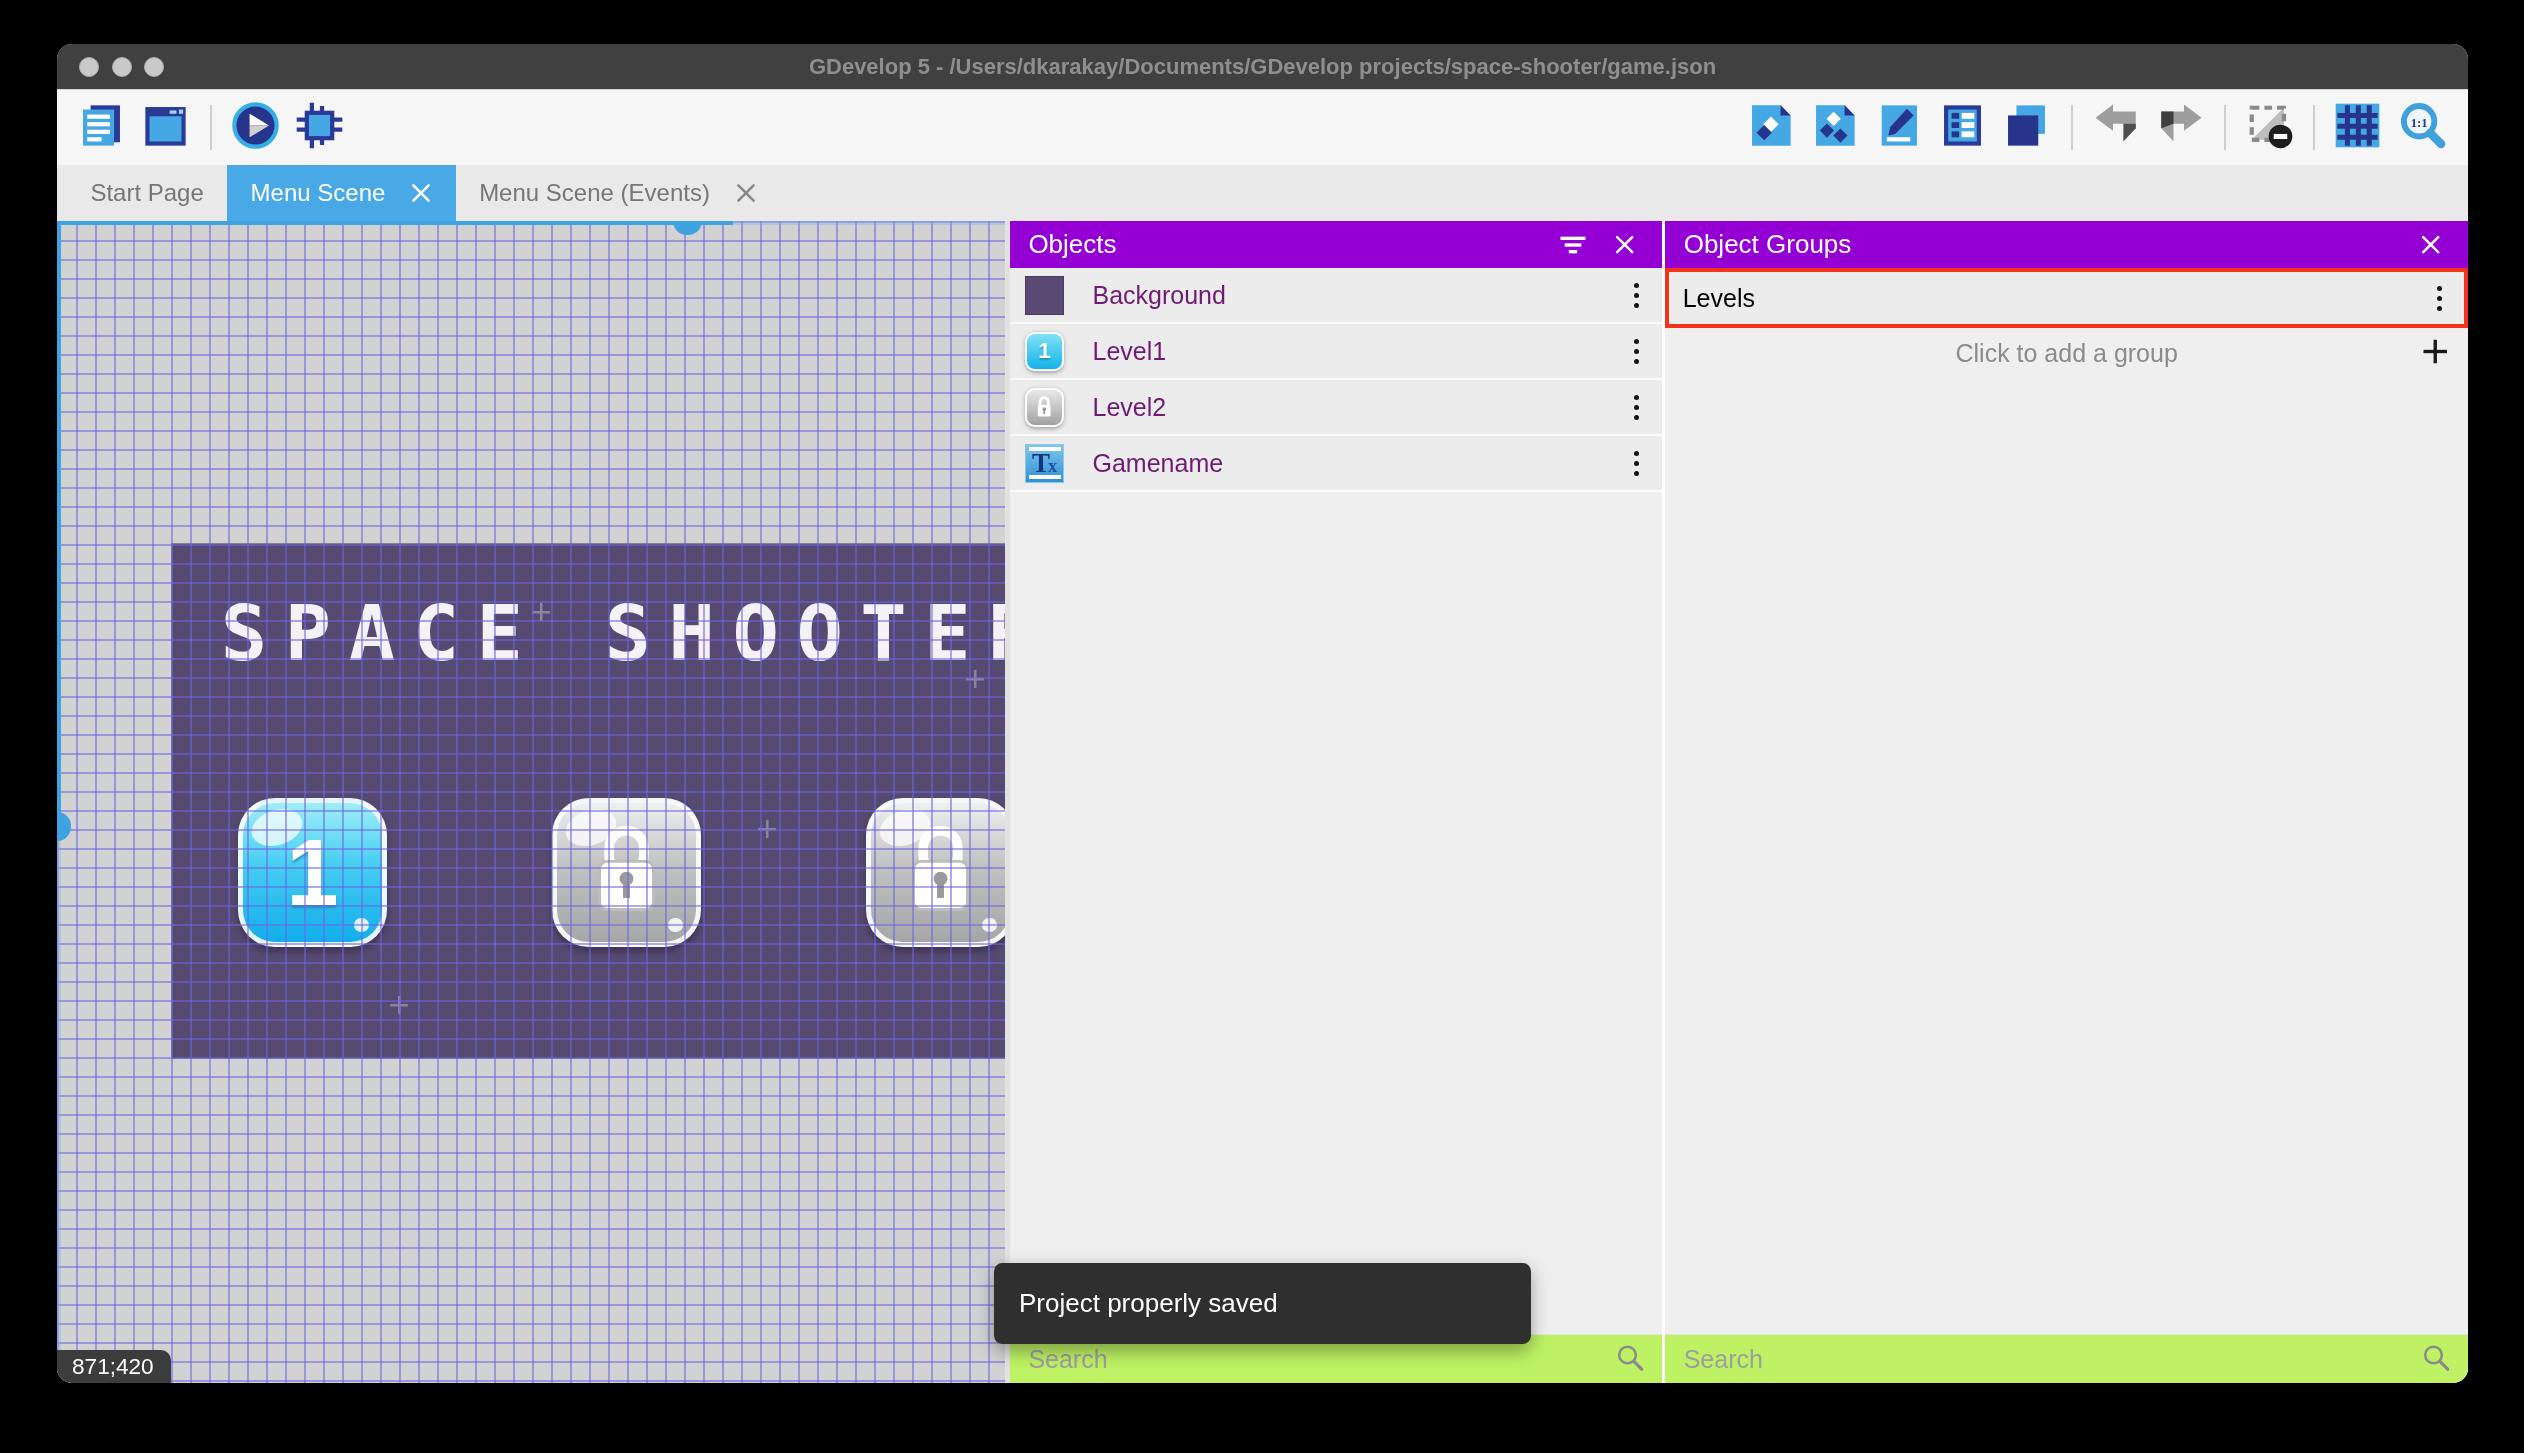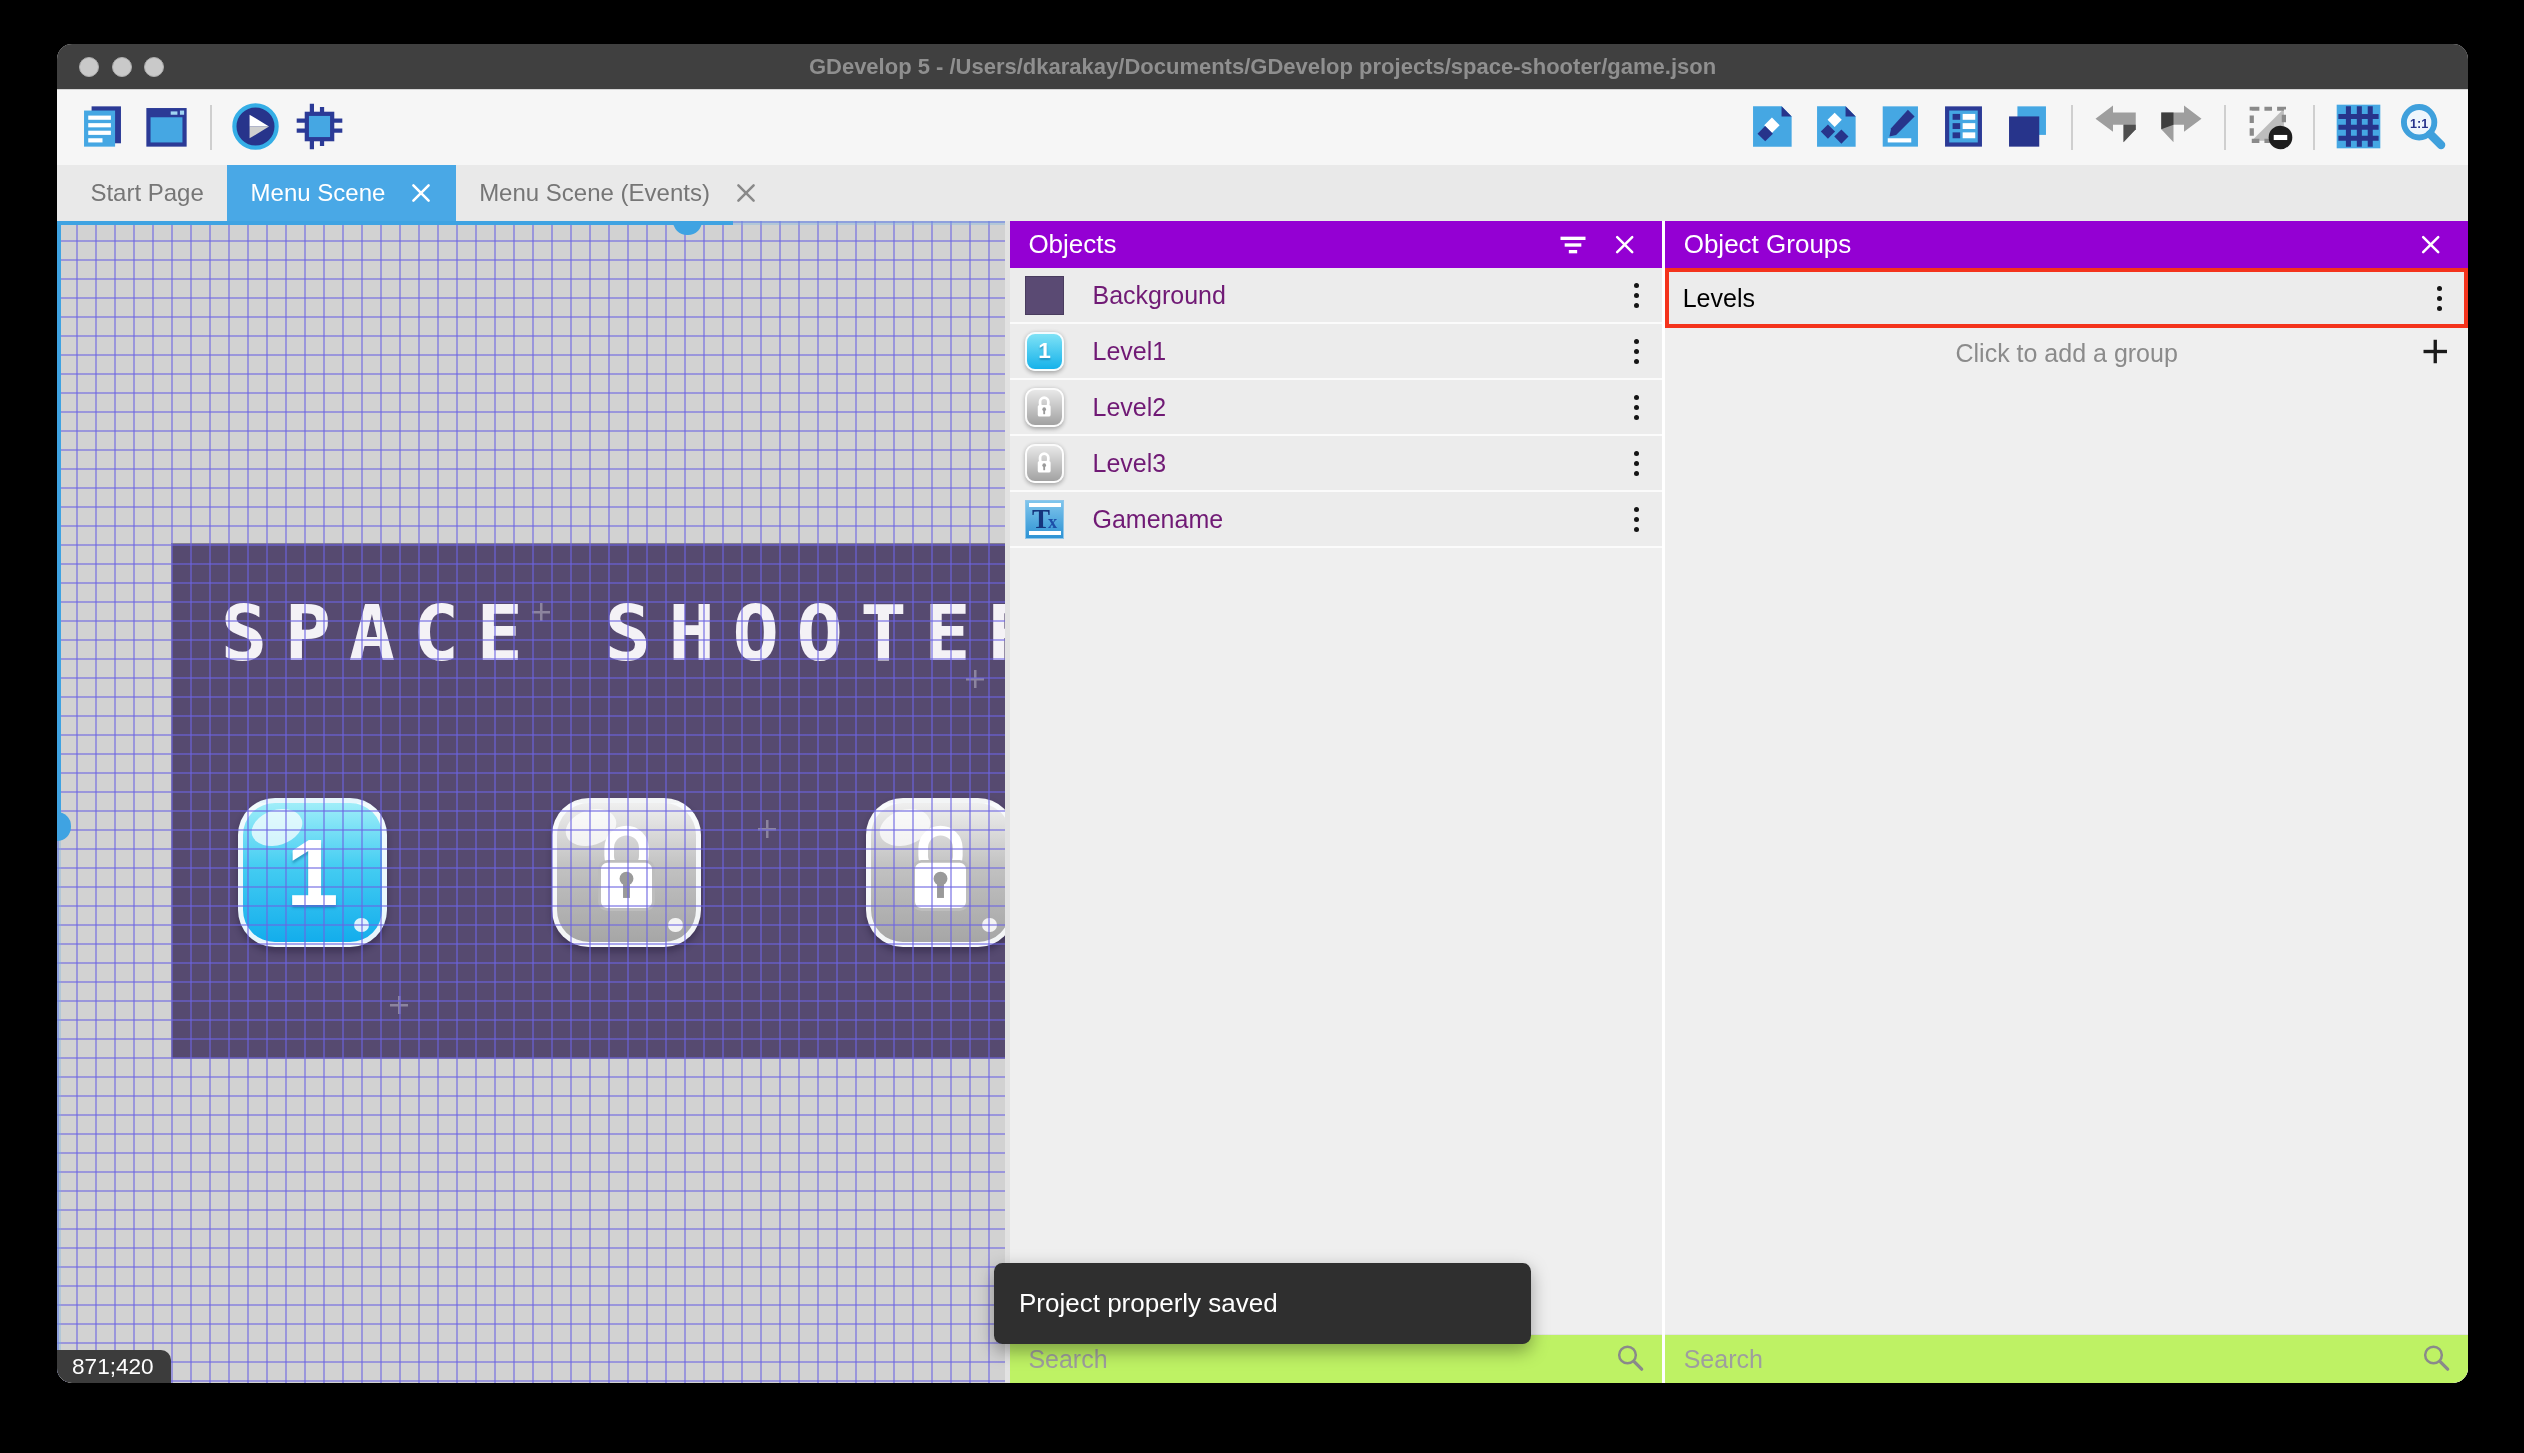--- a/index.html
+++ b/index.html
@@ -14,21 +14,21 @@
     display:flex;flex-direction:column;
   }
   
   .titlebar{height:45px;background:#404040;border-bottom:0.8px solid #d5d5d5;position:relative;flex:0 0 auto;}
   .traffic{position:absolute;left:22px;top:12.6px;display:flex;gap:12.6px;}
   .light{width:20px;height:20px;border-radius:50%;background:#c9c9c9;border:0.8px solid #adadad;box-sizing:border-box;}
   .win-title{position:absolute;left:0;right:0;top:0;height:45px;line-height:45px;text-align:center;
     font-size:22px;font-weight:600;color:#8f8f8f;white-space:nowrap;}
   
   .toolbar{height:75px;background:#f6f6f6;display:flex;align-items:center;padding:0 13.4px;flex:0 0 auto;}
-  .tb-icon{width:49px;height:49px;display:flex;align-items:center;justify-content:center;margin:0 7.5px;cursor:pointer;}
+  .tb-icon{width:49px;height:49px;display:flex;align-items:center;justify-content:flex-start;margin:0 7.5px;cursor:pointer;font-family:Liberation Serif, serif;}
   .tb-sep{width:1.7px;height:45px;background:#cfcfcf;margin:0 11.7px;}
   .tb-right{margin-left:auto;display:flex;align-items:center;}
   
   .tabstrip{height:56px;background:#e9e9e9;display:flex;align-items:stretch;padding-left:10px;flex:0 0 auto;}
   .tab{display:flex;align-items:center;padding:0 23.4px;font-size:24px;color:#767676;cursor:pointer;white-space:nowrap;}
   .tab.active{background:#49a8e6;color:#fff;}
   .tab .tab-close{margin-left:25px;display:flex;align-items:center;}
   
   .main-row{flex:1;display:flex;min-height:0;}
   .canvas{width:948px;position:relative;background:#d2d2d2;overflow:hidden;flex:0 0 auto;}
@@ -420,36 +420,20 @@
             </svg>
           </div>
           <span class="label">Level2</span>
           <div class="kebab">
               <i></i>
               <i></i>
               <i></i>
             </div>
         </div>
         <div class="obj-row">
-          <div class="mini-btn gray">
-            <svg width="18.4" height="22.6" viewBox="0 0 40 48">
-              <rect x="11" y="3" width="18" height="22" rx="9" fill="none" stroke="#ffffff" stroke-width="6"></rect>
-              <rect x="6" y="19" width="28" height="25" rx="4" fill="#ffffff"></rect>
-              <circle cx="20" cy="28" r="4" fill="#9a9a9a"></circle>
-              <rect x="18" y="30" width="4" height="9" fill="#9a9a9a"></rect>
-            </svg>
-          </div>
-          <span class="label">Level3</span>
-          <div class="kebab">
-              <i></i>
-              <i></i>
-              <i></i>
-            </div>
-        </div>
-        <div class="obj-row">
           <div class="tx-icon">
             <div class="stripe s-top"></div>
               <div class="stripe s-bot"></div>
             <span class="t">T</span>
             <span class="x">x</span>
           </div>
           <span class="label">Gamename</span>
           <div class="kebab">
               <i></i>
               <i></i>

